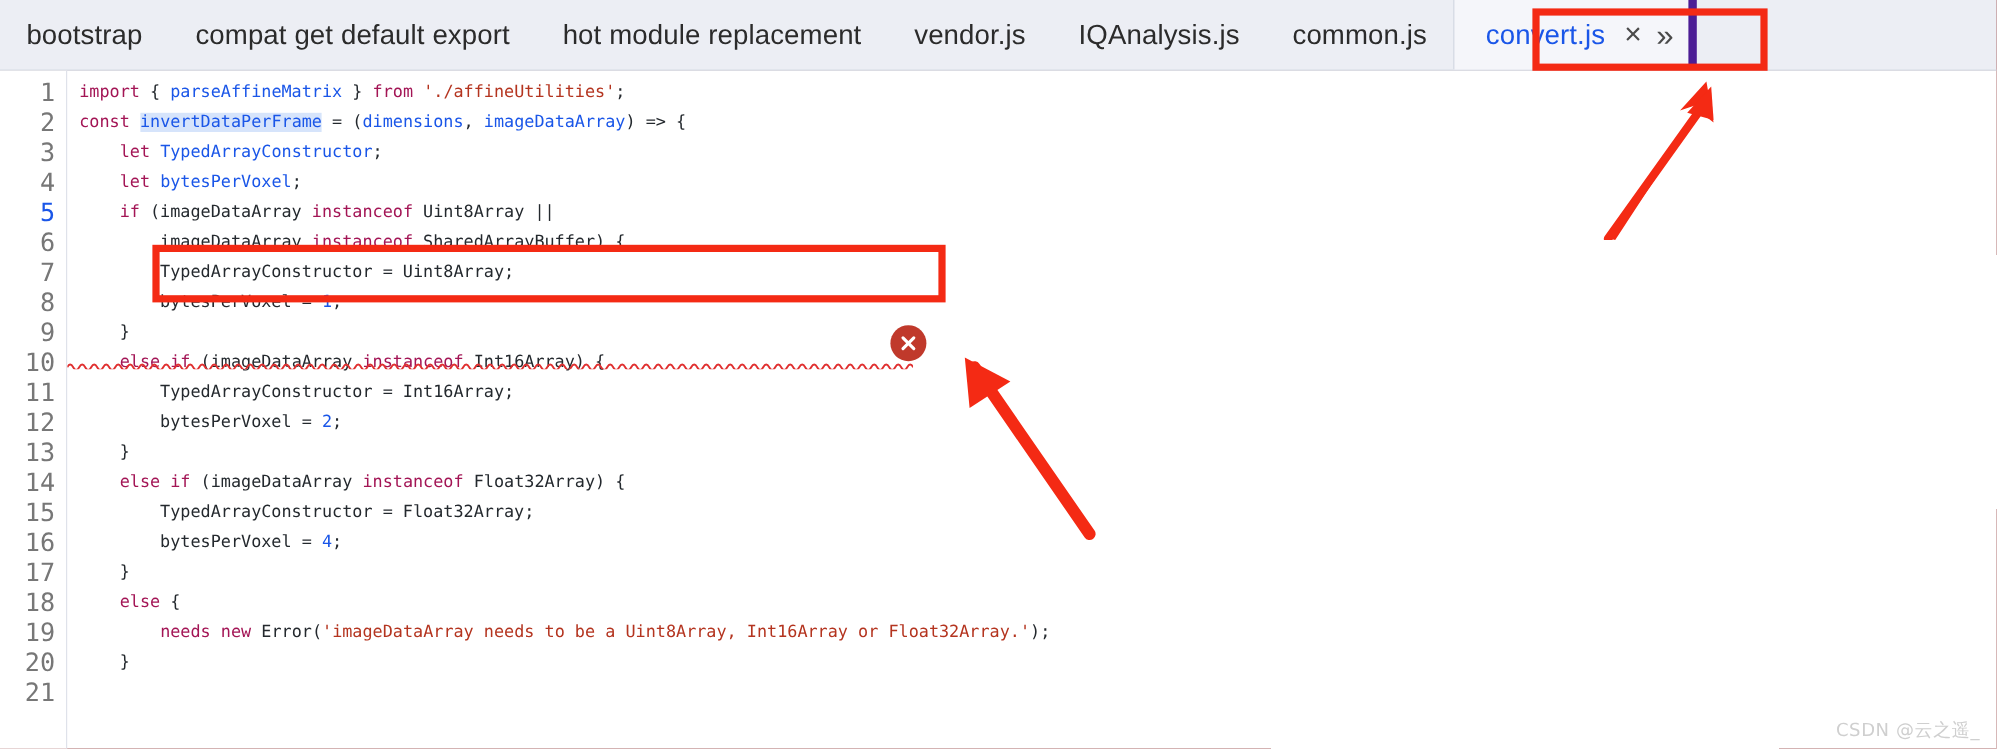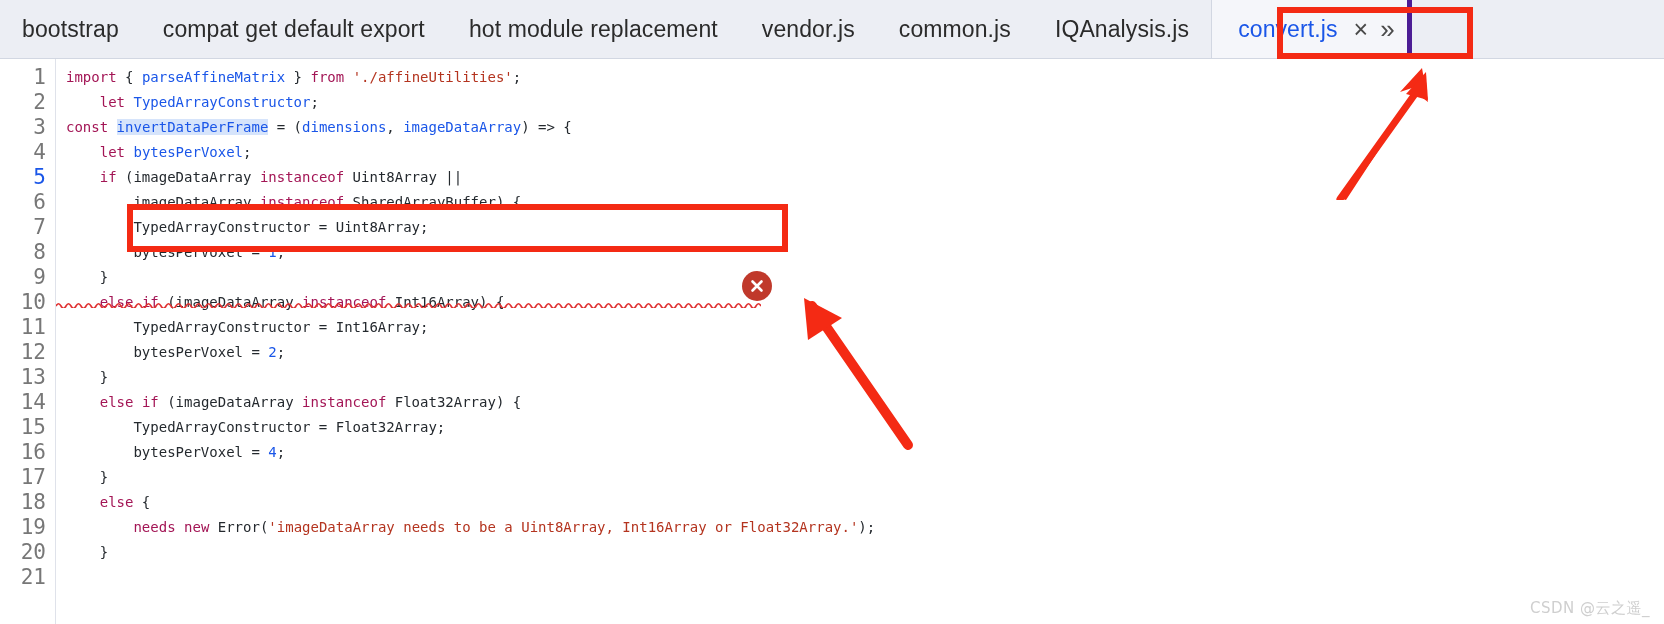--- a/index.html
+++ b/index.html
@@ -40,21 +40,21 @@
     color: #2b2b2b;
     padding: 0 22px;
     box-sizing: border-box;
     letter-spacing: 0.1px;
     flex: 0 0 auto;
   }
   .tab.active {
     background: #f5f6fa;
     color: #1a56e8;
     border-left: 1px solid #d2d7e2;
-    border-right: 5px solid #4c1d95;
+    border-right: 7px solid #4c1d95;
     padding: 0 18px 0 26px;
     text-align: center;
   }
   .tab .close-x {
     font-size: 25px;
     color: #4a4a4a;
     margin-left: 16px;
     line-height: 1;
     font-weight: 300;
   }
@@ -212,24 +212,24 @@
     <div class="tab">
       <span>compat get default export</span>
     </div>
     <div class="tab">
       <span>hot module replacement</span>
     </div>
     <div class="tab">
       <span>vendor.js</span>
     </div>
     <div class="tab">
+      <span>IQAnalysis.js</span>
+    </div>
+    <div class="tab">
       <span>common.js</span>
-    </div>
-    <div class="tab">
-      <span>IQAnalysis.js</span>
     </div>
     <div class="tab active">
       <span>convert.js</span>
       <span class="close-x">×</span>
       <span class="chev">»</span>
     </div>
   </div>
 
   <div class="editor">
 
@@ -254,23 +254,23 @@
       <div class="ln">18</div>
       <div class="ln">19</div>
       <div class="ln">20</div>
       <div class="ln">21</div>
     </div>
 
     <div class="code">
 
       <div class="line"><span class="kw">import</span><span class="pl"> { </span><span class="fn">parseAffineMatrix</span><span class="pl"> } </span><span class="kw">from</span><span class="pl"> </span><span class="str">'./affineUtilities'</span><span class="pl">;</span></div>
 
+      <div class="line"><span class="kw">const</span><span class="pl"> </span><span class="fn sel">invertDataPerFrame</span><span class="pl"> = (</span><span class="fn">dimensions</span><span class="pl">, </span><span class="fn">imageDataArray</span><span class="pl">) =&gt; {</span></div>
+
       <div class="line"><span class="pl">    </span><span class="kw">let</span><span class="pl"> </span><span class="fn">TypedArrayConstructor</span><span class="pl">;</span></div>
-
-      <div class="line"><span class="kw">const</span><span class="pl"> </span><span class="fn sel">invertDataPerFrame</span><span class="pl"> = (</span><span class="fn">dimensions</span><span class="pl">, </span><span class="fn">imageDataArray</span><span class="pl">) =&gt; {</span></div>
 
       <div class="line"><span class="pl">    </span><span class="kw">let</span><span class="pl"> </span><span class="fn">bytesPerVoxel</span><span class="pl">;</span></div>
 
       <div class="line"><span class="pl">    </span><span class="kw">if</span><span class="pl"> (imageDataArray </span><span class="kw">instanceof</span><span class="pl"> Uint8Array ||</span></div>
 
 
       <div class="line"><span class="pl">        imageDataArray </span><span class="kw">instanceof</span><span class="pl"> SharedArrayBuffer) {</span></div>
 
       <div class="line"><span class="pl">        TypedArrayConstructor = Uint8Array;</span></div>
 

